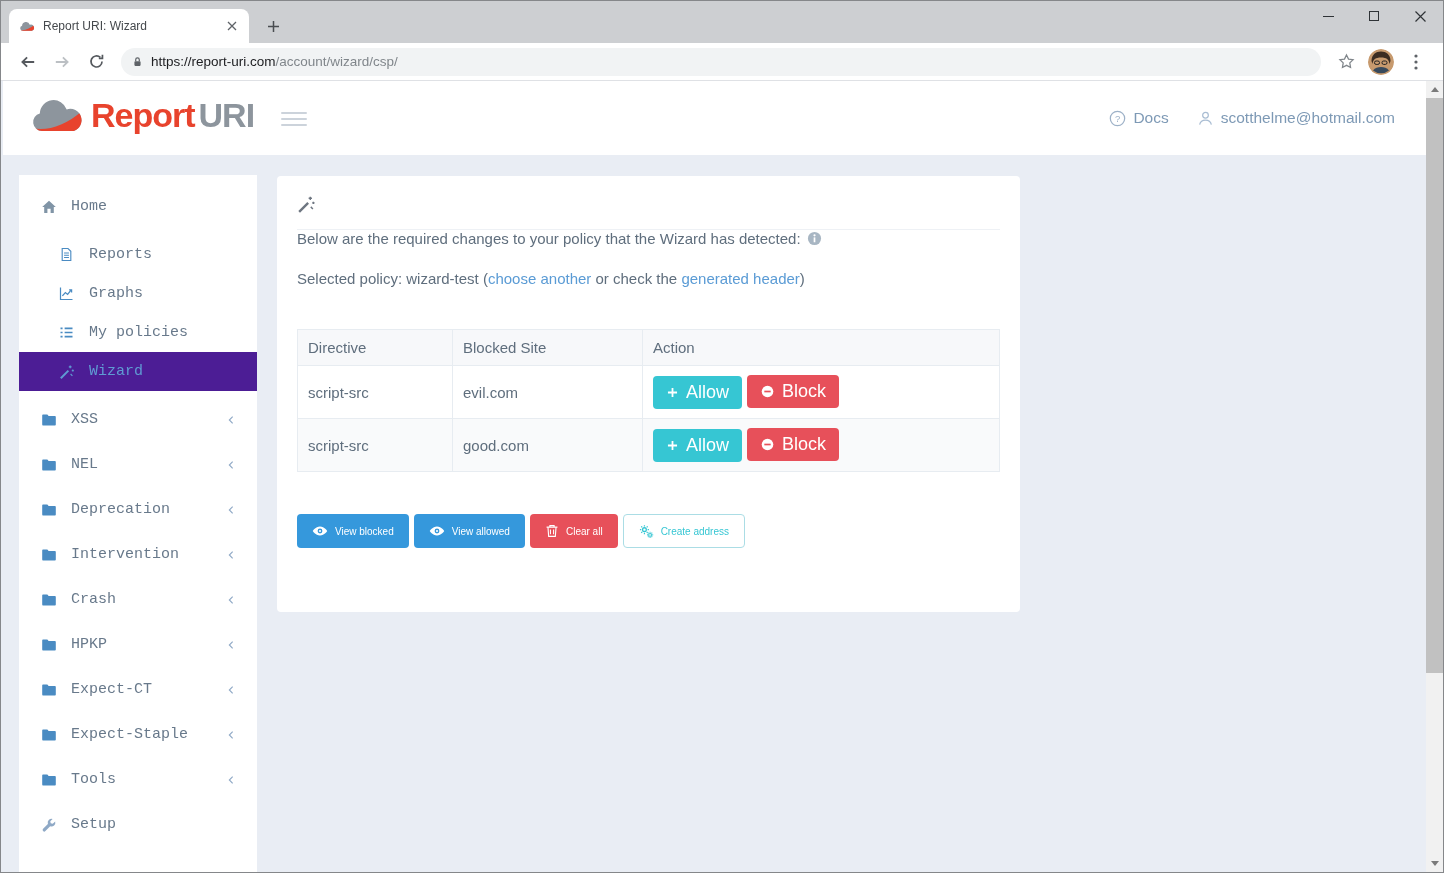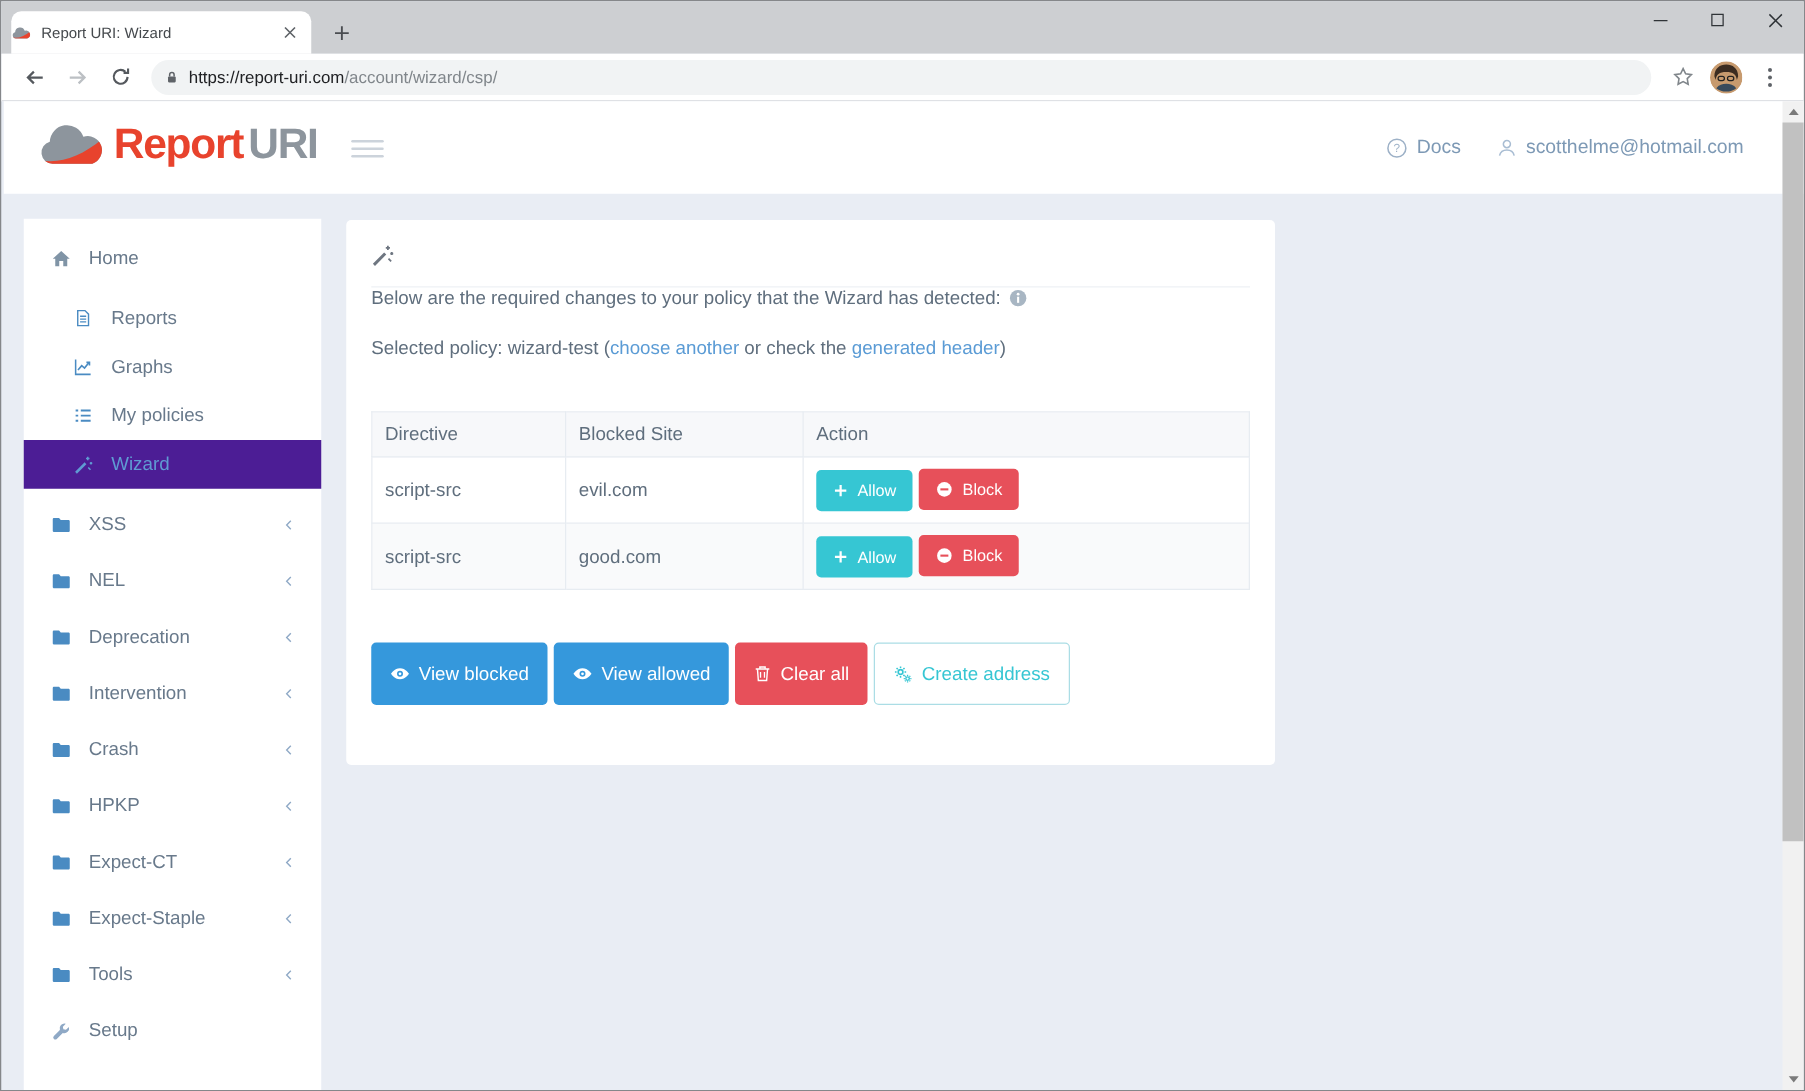--- a/index.html
+++ b/index.html
@@ -6,21 +6,21 @@
   html,body { background:#999; }
   .window {
     position:relative; width:1444px; height:873px; overflow:hidden;
     font-family:"Liberation Sans", sans-serif;
     background:#e9edf4; border:1px solid #85878a;
   }
   
   .titlebar { position:absolute; top:0; left:0; width:100%; height:42px; background:#cdcfd2; }
   .tab {
     position:absolute; left:8px; top:8px; width:240px; height:34px; background:#fff;
-    border-radius:8px 8px 0 0; display:flex; align-items:center; padding:0 8px 0 0; gap:8px;
+    border-radius:8px 8px 0 0; display:flex; align-items:center; padding:0 8px 0 10px; gap:8px;
   }
   .tab-title { flex:1; font-size:12px; color:#45494d; white-space:nowrap; overflow:hidden; text-overflow:ellipsis; }
   .tab-close { width:18px; height:18px; display:flex; align-items:center; justify-content:center; border-radius:50%; color:#5f6368; }
   .newtab { position:absolute; left:260px; top:13px; width:24px; height:24px; display:flex; align-items:center; justify-content:center; color:#4a4d51; }
   .win-controls { position:absolute; right:0; top:0; height:30px; display:flex; }
   .win-btn { width:46px; height:30px; display:flex; align-items:center; justify-content:center; color:#2f3337; }
   .glyph-min { width:11px; border-top:1.4px solid #2f3337; display:inline-block; }
   .glyph-max { width:10px; height:10px; border:1.4px solid #2f3337; display:inline-block; }
   .glyph-close { font-size:15px; line-height:1; }
   .toolbar {
@@ -40,21 +40,21 @@
   .site-header { position:absolute; top:80px; left:2px; width:100%; height:74px; background:#fff;text-align:center; }
   .logo { position:absolute; left:26px; top:15px; display:flex; align-items:center; gap:6px; cursor:pointer; }
   .logo-text { font-size:34px; font-weight:700; letter-spacing:-1px; }
   .logo-report { color:#e8432d; }
   .logo-uri { color:#8d959d; margin-left:4px; }
   .hamburger { position:absolute; left:278px; top:27px; width:26px; cursor:pointer; }
   .hamburger span { display:block; height:2px; background:#ccd3db; margin:4px 0; border-radius:1px; }
   .header-right { position:absolute; right:50px; top:0; height:74px; display:flex; align-items:center; gap:28px; }
   .header-link { display:flex; align-items:center; gap:7px; color:#7d99b5; font-size:15.5px; cursor:pointer; }
   
-  .sidebar { position:absolute; left:18px; top:174px; bottom:0; width:238px; background:#fff; }
+  .sidebar { position:absolute; left:18px; top:174px; bottom:0; width:238px; background:#fff;font-family:Liberation Mono, monospace; }
   .side-list { list-style:none; padding-top:9px; }
   .side-item { display:flex; align-items:center; height:45px; padding:0 20px 0 22px; color:#68798b; font-size:15px; cursor:pointer; position:relative; }
   .side-item .si-icon { width:17px; margin-right:13px; display:flex; align-items:center; color:#4a8bc2; }
   .side-item .si-chevron { margin-left:auto; color:#8fa9c6; display:flex; align-items:center; }
   .side-item.level2 { height:39px; padding-left:40px; }
   .side-item.active-parent { background:#e9eff7; border-left:4px solid #5e9cd1; padding-left:18px; }
   .side-item.active-sub { background:#4c1d95; color:#5f9bd3; }
   .side-item.active-sub .si-icon { color:#5f9bd3; }
   .side-item.icn-home-icon .si-icon { color:#8094a6; }
   .side-item.icn-wrench-icon .si-icon { color:#8fa9c6; }
@@ -66,26 +66,26 @@
   .panel-title { display:flex; align-items:center; gap:9px; font-size:21px; font-weight:400; color:#636c76; padding:19px 0 15px; border-bottom:1px solid #eef1f5; }
   .para { font-size:15px; color:#5f6e7d; display:flex; align-items:center; gap:6px; flex-wrap:wrap; }
   .para2 { margin-top:23px; display:block; }
   .inline-link { color:#5a9bd5; text-decoration:none; cursor:pointer; }
   table.wizard-table { border-collapse:collapse; width:100%; margin-top:42px; }
   .wizard-table th { text-align:left; font-weight:400; font-size:15px; color:#5f6e7d; background:#f7f8fa; border:1px solid #e7ecf1; padding:9px 10px; }
   .wizard-table td { border:1px solid #e7ecf1; padding:9px 10px; font-size:15px; color:#5f6e7d; vertical-align:middle; }
   .wizard-table th:nth-child(1), .wizard-table td:nth-child(1) { width:155px; }
   .wizard-table th:nth-child(2), .wizard-table td:nth-child(2) { width:190px; }
   .wizard-table tbody tr:nth-child(even) { background:#f9fafb; }
-  .btn { display:inline-flex; align-items:center; gap:7px; border:none; border-radius:4px; color:#fff; font-size:13px; font-family:inherit; cursor:pointer; }
+  .btn { display:inline-flex; align-items:center; gap:7px; border:none; border-radius:4px; color:#fff; font-size:18px; font-family:inherit; cursor:pointer; }
   .cell-btn { height:33px; padding:0 13px; margin-right:5px; }
   .btn-allow { background:#36c6d3; }
   .btn-block { background:#e7505a; }
   .actions-row { display:flex; gap:5px; margin-top:42px; }
-  .action-btn { height:50px; padding:0 15px; font-size:15px; }
+  .action-btn { height:34px; padding:0 15px; font-size:10px; }
   .btn-blue { background:#3598dc; }
   .btn-red { background:#e7505a; }
   .btn-outline { background:#fff; border:1px solid #abdde5; color:#36c6d3; }
   
   .scrollbar { position:absolute; top:80px; right:0; bottom:0; width:17px; background:#f1f1f1; z-index:20; }
   .sb-arrow { position:absolute; left:0; width:17px; height:17px; display:flex; align-items:center; justify-content:center; }
   .sb-up { top:0; } .sb-down { bottom:0; }
   .tri-up { width:0; height:0; border-left:4px solid transparent; border-right:4px solid transparent; border-bottom:5px solid #7a7a7a; }
   .tri-down { width:0; height:0; border-left:4px solid transparent; border-right:4px solid transparent; border-top:5px solid #7a7a7a; }
   .sb-thumb { position:absolute; top:17px; left:0; width:17px; height:575px; background:#c1c1c1; }

